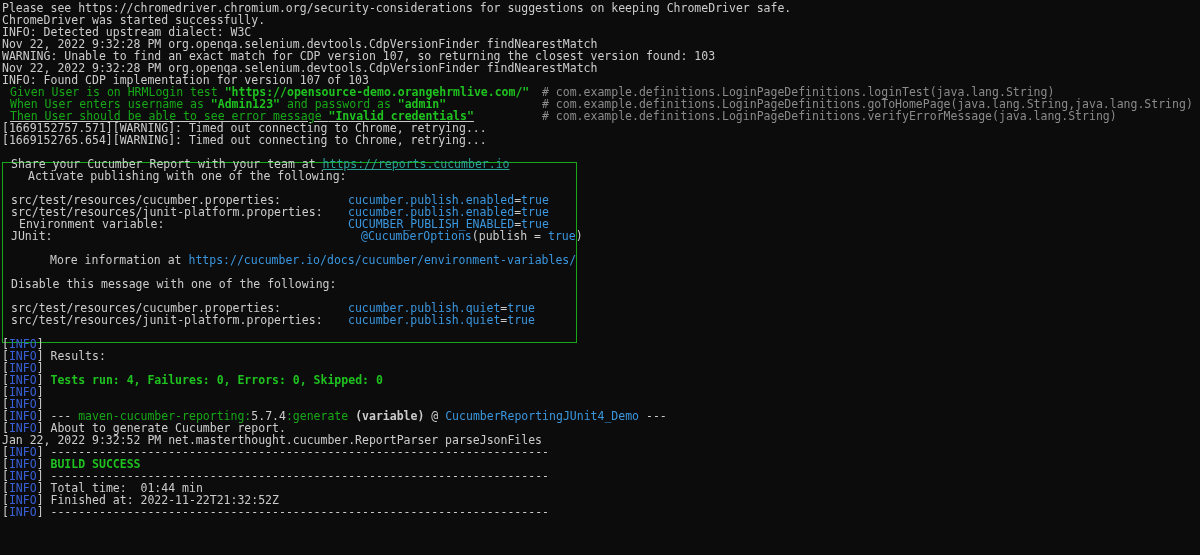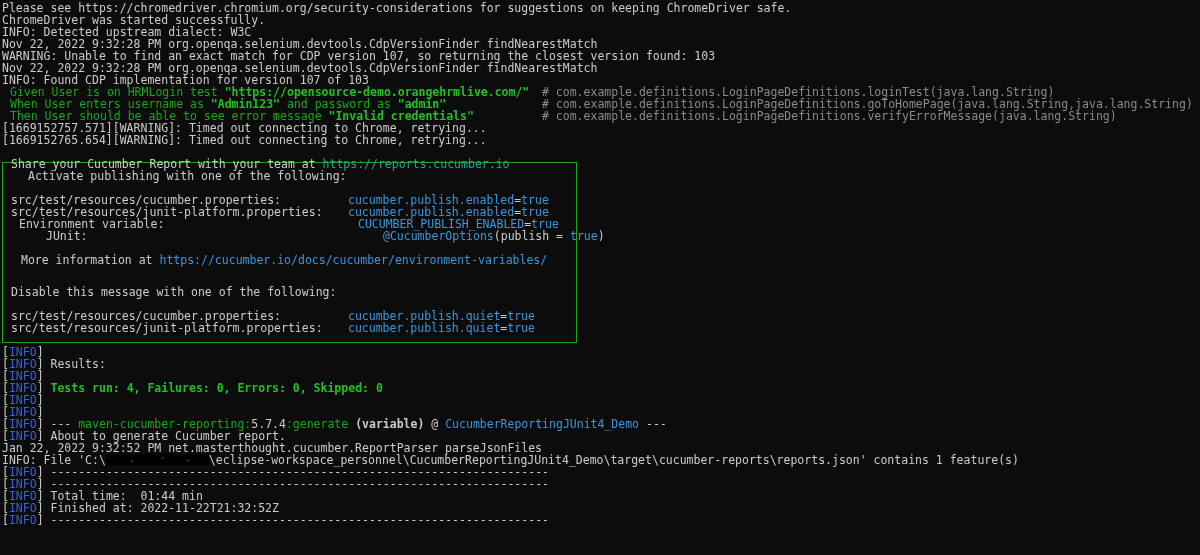--- a/index.html
+++ b/index.html
@@ -17,21 +17,21 @@
   }
   .line{position:relative;height:12px;white-space:pre;}
   .col2{position:absolute;top:0;white-space:pre;}
   .seg-green{color:var(--green);}
   .seg-greenb{color:var(--greenb);}
   .seg-blue{color:var(--blue);}
   .seg-azure{color:var(--azure);}
   .seg-teal{color:var(--teal);}
   .seg-dim{color:var(--dim);}
   .seg-bold{font-weight:bold;}
-  .seg-ul{margin-top:14px;}
+  .seg-ul{text-decoration:underline;margin-top:14px;}
   .seg-redact{
     display:inline-block;width:103px;height:11px;vertical-align:top;
     background-color:#000;
     background-image:radial-gradient(circle at 25% 65%, #2d2d2d 1px, transparent 1.6px),
                      radial-gradient(circle at 55% 35%, #282828 1px, transparent 1.6px),
                      radial-gradient(circle at 80% 60%, #2a2a2a 1px, transparent 1.6px);
   }
   .banner-border{
     position:absolute;left:2px;top:162px;width:575px;height:181px;
     border:1px solid var(--border);pointer-events:none;
@@ -45,48 +45,48 @@
   <div id="lines">
       <div class="line"><span>Please see https://chromedriver.chromium.org/security-considerations for suggestions on keeping ChromeDriver safe.</span></div>
       <div class="line"><span>ChromeDriver was started successfully.</span></div>
       <div class="line"><span>INFO: Detected upstream dialect: W3C</span></div>
       <div class="line"><span>Nov 22, 2022 9:32:28 PM org.openqa.selenium.devtools.CdpVersionFinder findNearestMatch</span></div>
       <div class="line"><span>WARNING: Unable to find an exact match for CDP version 107, so returning the closest version found: 103</span></div>
       <div class="line"><span>Nov 22, 2022 9:32:28 PM org.openqa.selenium.devtools.CdpVersionFinder findNearestMatch</span></div>
       <div class="line"><span>INFO: Found CDP implementation for version 107 of 103</span></div>
       <div class="line" style="padding-left: 8px;"><span class="seg-green">Given User is on HRMLogin test </span><span class="seg-greenb seg-bold">"https://opensource-demo.orangehrmlive.com/"</span><span class="col2" style="left: 540px;"><span class="seg-dim"># com.example.definitions.LoginPageDefinitions.loginTest(java.lang.String)</span></span></div>
       <div class="line" style="padding-left: 8px;"><span class="seg-green">When User enters username as </span><span class="seg-greenb seg-bold">"Admin123"</span><span class="seg-green"> and password as </span><span class="seg-greenb seg-bold">"admin"</span><span class="col2" style="left: 540px;"><span class="seg-dim"># com.example.definitions.LoginPageDefinitions.goToHomePage(java.lang.String,java.lang.String)</span></span></div>
-      <div class="line" style="padding-left: 8px;"><span class="seg-green">Then User should be able to see error message </span><span class="seg-greenb seg-bold">"Invalid credentials"</span><span class="col2" style="left: 540px;"><span class="seg-dim"># com.example.definitions.LoginPageDefinitions.verifyErrorMessage(java.lang.String)</span></span></div>
+      <div class="line" style="padding-left: 8px; text-decoration: underline;"><span class="seg-green">Then User should be able to see error message </span><span class="seg-greenb seg-bold">"Invalid credentials"</span><span class="col2" style="left: 540px;"><span class="seg-dim"># com.example.definitions.LoginPageDefinitions.verifyErrorMessage(java.lang.String)</span></span></div>
       <div class="line"><span>[1669152757.571][WARNING]: Timed out connecting to Chrome, retrying...</span></div>
       <div class="line"><span>[1669152765.654][WARNING]: Timed out connecting to Chrome, retrying...</span></div>
       <div class="line"></div>
       <div class="line" style="padding-left: 9px;"><span>Share your Cucumber Report with your team at </span><span class="seg-teal seg-ul">https://reports.cucumber.io</span></div>
-      <div class="line" style="padding-left: 9px; margin-left: 17px;"><span>Activate publishing with one of the following:</span></div>
+      <div class="line" style="padding-left: 26px;"><span>Activate publishing with one of the following:</span></div>
       <div class="line"></div>
       <div class="line" style="padding-left: 9px;"><span>src/test/resources/cucumber.properties:</span><span class="col2" style="left: 346px;"><span class="seg-azure">cucumber.publish.enabled</span><span>=</span><span class="seg-azure">true</span></span></div>
       <div class="line" style="padding-left: 9px;"><span>src/test/resources/junit-platform.properties:</span><span class="col2" style="left: 346px;"><span class="seg-azure">cucumber.publish.enabled</span><span>=</span><span class="seg-azure">true</span></span></div>
-      <div class="line" style="padding-left: 17px;"><span>Environment variable:</span><span class="col2" style="left: 356px;"><span class="seg-azure">CUCUMBER_PUBLISH_ENABLED</span><span>=</span><span class="seg-azure">true</span></span></div>
-      <div class="line" style="padding-left: 9px; margin-left: 35px;"><span>JUnit:</span><span class="col2" style="left: 346px;"><span class="seg-azure">@CucumberOptions</span><span>(publish = </span><span class="seg-azure">true</span><span>)</span></span></div>
+      <div class="line" style="padding-left: 17px;"><span>Environment variable:</span><span class="col2" style="left: 346px;"><span class="seg-azure">CUCUMBER_PUBLISH_ENABLED</span><span>=</span><span class="seg-azure">true</span></span></div>
+      <div class="line" style="padding-left: 9px;"><span>JUnit:</span><span class="col2" style="left: 359px;"><span class="seg-azure">@CucumberOptions</span><span>(publish = </span><span class="seg-azure">true</span><span>)</span></span></div>
       <div class="line"></div>
-      <div class="line" style="padding-left: 19px;"><span>More information at </span><span class="seg-azure">https://cucumber.io/docs/cucumber/environment-variables/</span></div>
+      <div class="line" style="padding-left: 9px; margin-left: 39px;"><span>More information at </span><span class="seg-azure">https://cucumber.io/docs/cucumber/environment-variables/</span></div>
       <div class="line"></div>
-      <div class="line" style="padding-left: 9px; margin-top: 8px;"><span>Disable this message with one of the following:</span></div>
+      <div class="line" style="padding-left: 9px;"><span>Disable this message with one of the following:</span></div>
       <div class="line"></div>
       <div class="line" style="padding-left: 9px;"><span>src/test/resources/cucumber.properties:</span><span class="col2" style="left: 346px;"><span class="seg-azure">cucumber.publish.quiet</span><span>=</span><span class="seg-azure">true</span></span></div>
       <div class="line" style="padding-left: 9px;"><span>src/test/resources/junit-platform.properties:</span><span class="col2" style="left: 346px;"><span class="seg-azure">cucumber.publish.quiet</span><span>=</span><span class="seg-azure">true</span></span></div>
       <div class="line"></div>
       <div class="line"><span>[</span><span class="seg-blue">INFO</span><span>]</span></div>
       <div class="line"><span>[</span><span class="seg-blue">INFO</span><span>] Results:</span></div>
       <div class="line"><span>[</span><span class="seg-blue">INFO</span><span>]</span></div>
       <div class="line"><span>[</span><span class="seg-blue">INFO</span><span>] </span><span class="seg-greenb seg-bold">Tests run: 4, Failures: 0, Errors: 0, Skipped: 0</span></div>
       <div class="line"><span>[</span><span class="seg-blue">INFO</span><span>]</span></div>
       <div class="line"><span>[</span><span class="seg-blue">INFO</span><span>]</span></div>
       <div class="line"><span>[</span><span class="seg-blue">INFO</span><span>] --- </span><span class="seg-green">maven-cucumber-reporting:</span><span>5.7.4</span><span class="seg-green">:generate</span><span> </span><span class="seg-bold">(variable)</span><span> @ </span><span class="seg-azure">CucumberReportingJUnit4_Demo</span><span> ---</span></div>
       <div class="line"><span>[</span><span class="seg-blue">INFO</span><span>] About to generate Cucumber report.</span></div>
       <div class="line"><span>Jan 22, 2022 9:32:52 PM net.masterthought.cucumber.ReportParser parseJsonFiles</span></div>
-      <div class="line"><span>INFO: File 'C:\</span><span class="seg-redact"></span><span>\eclipse-workspace_personnel\CucumberReportingJUnit4_Demo\target\cucumber-reports\reports.json' contains 1 feature(s)</span></div>
       <div class="line"><span>[</span><span class="seg-blue">INFO</span><span>] ------------------------------------------------------------------------</span></div>
+      <div class="line"><span>[</span><span class="seg-blue">INFO</span><span>] </span><span class="seg-greenb seg-bold">BUILD SUCCESS</span></div>
       <div class="line"><span>[</span><span class="seg-blue">INFO</span><span>] ------------------------------------------------------------------------</span></div>
       <div class="line"><span>[</span><span class="seg-blue">INFO</span><span>] Total time:  01:44 min</span></div>
       <div class="line"><span>[</span><span class="seg-blue">INFO</span><span>] Finished at: 2022-11-22T21:32:52Z</span></div>
       <div class="line"><span>[</span><span class="seg-blue">INFO</span><span>] ------------------------------------------------------------------------</span></div>
     </div>
 </div>
 
 </body></html>

